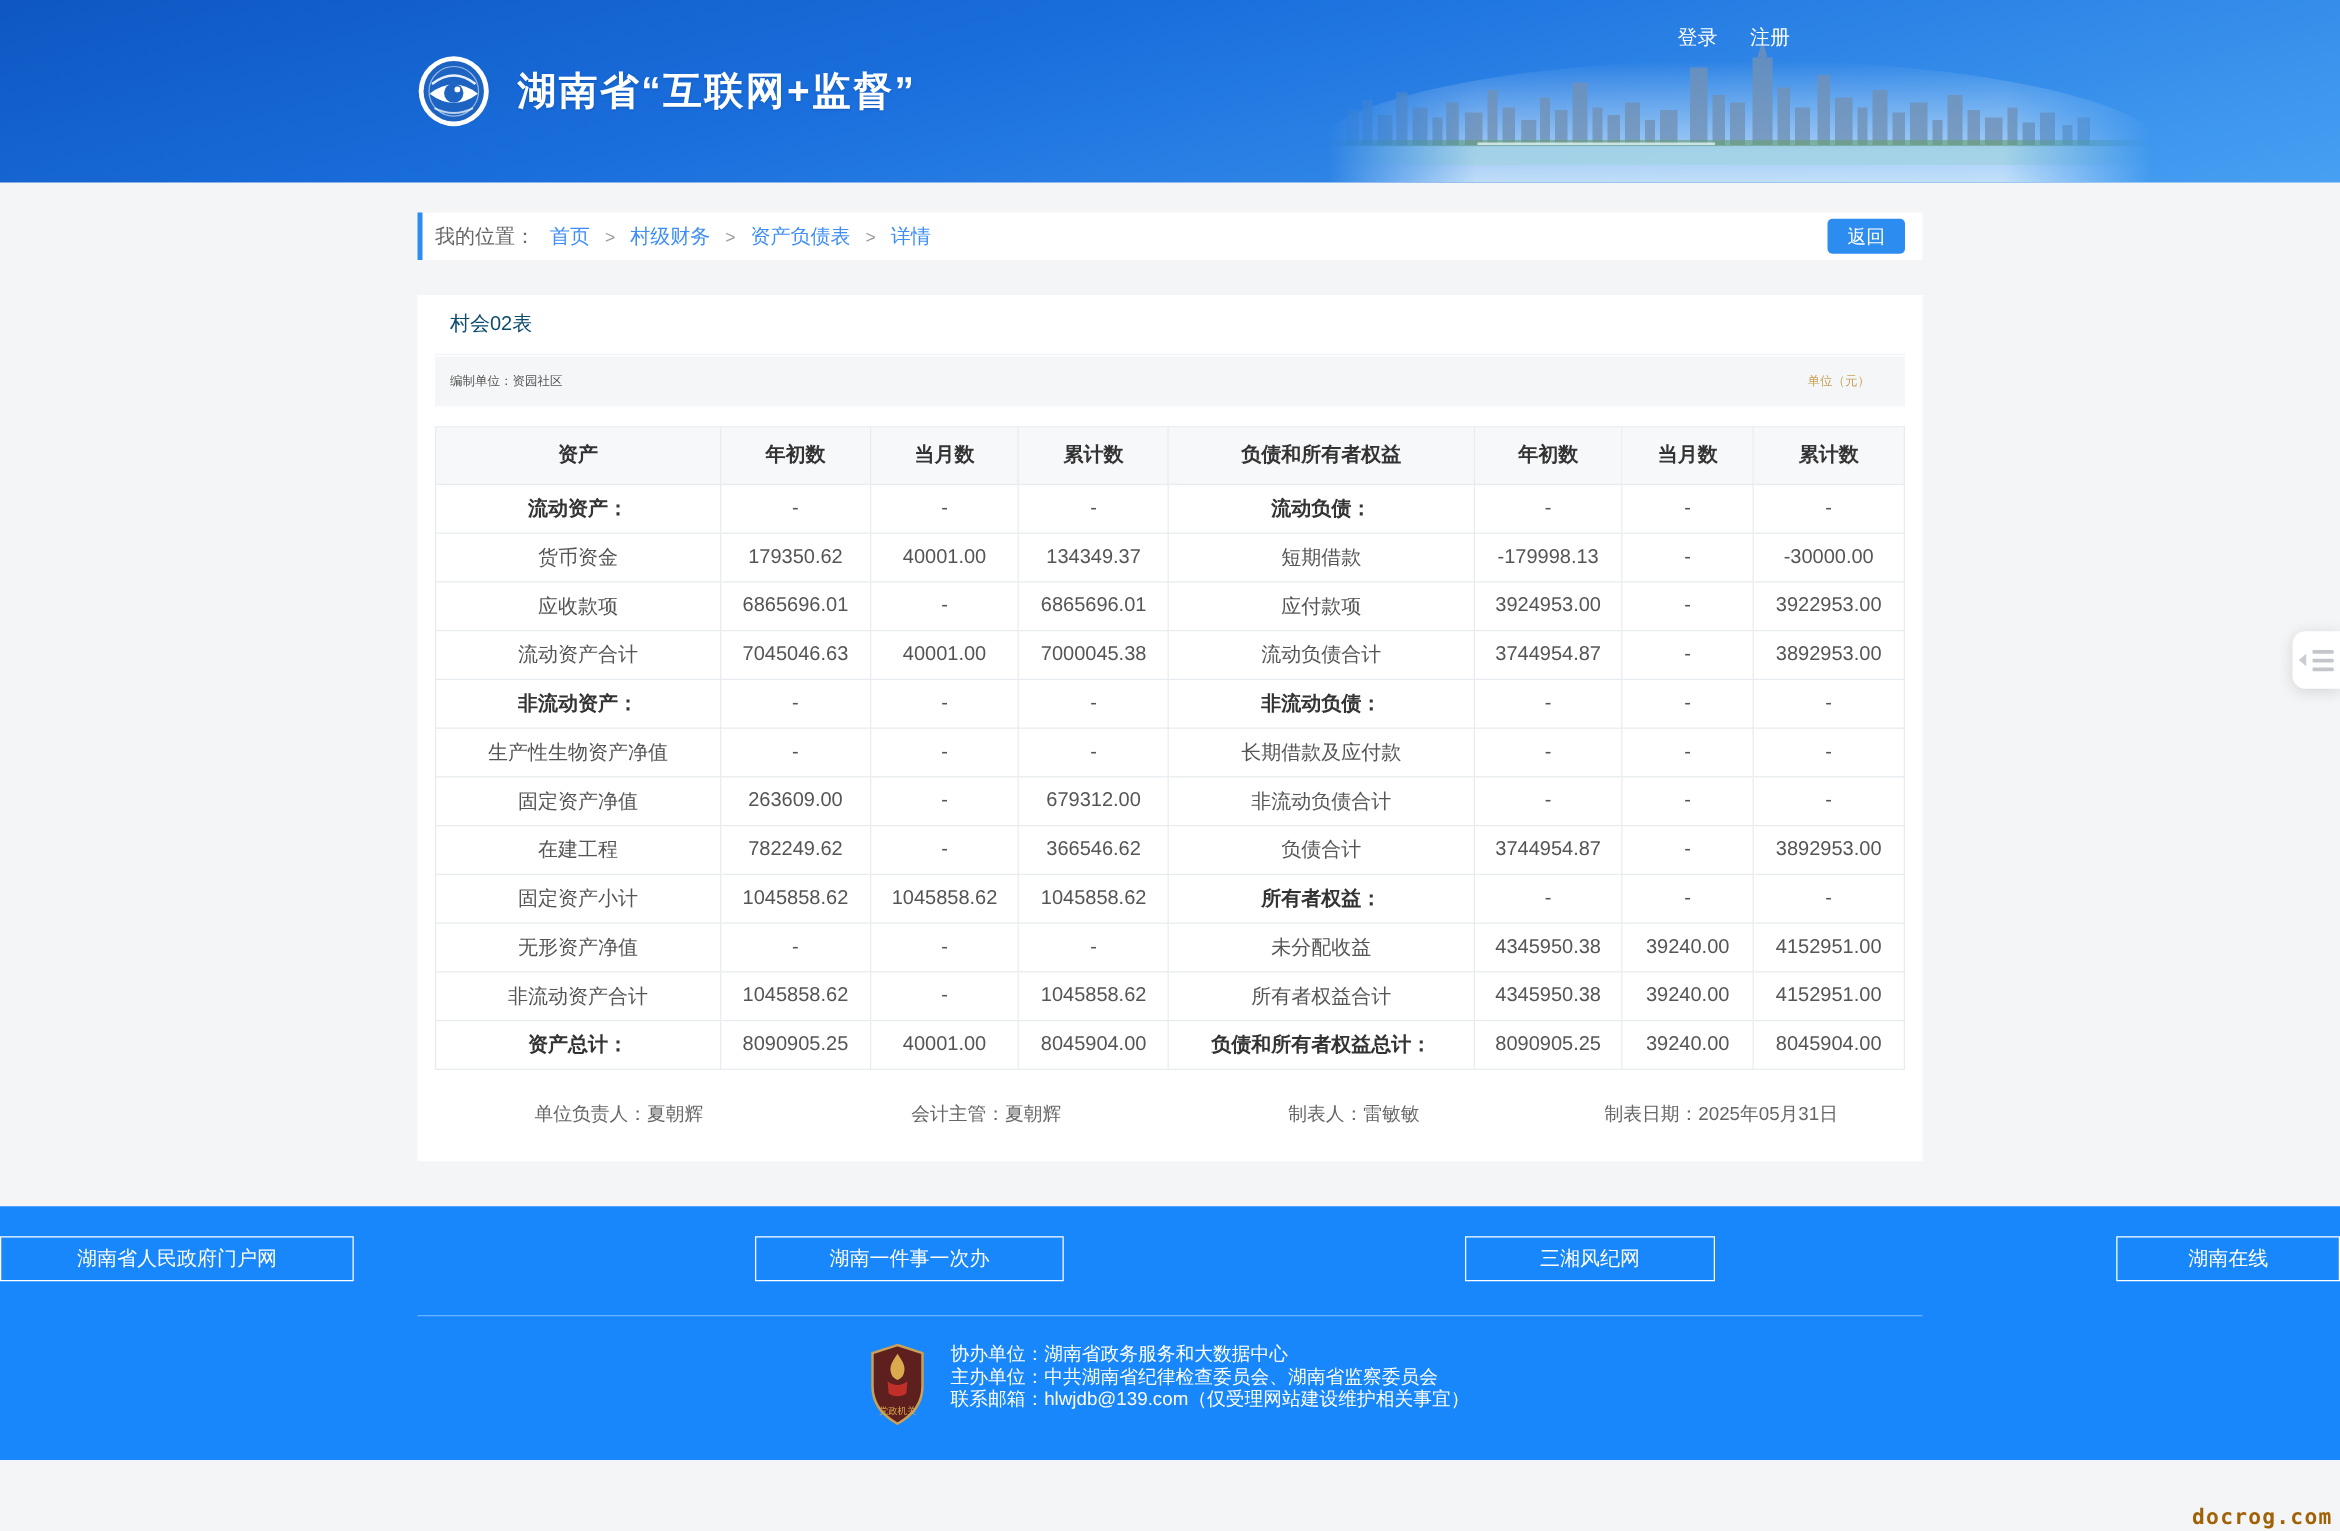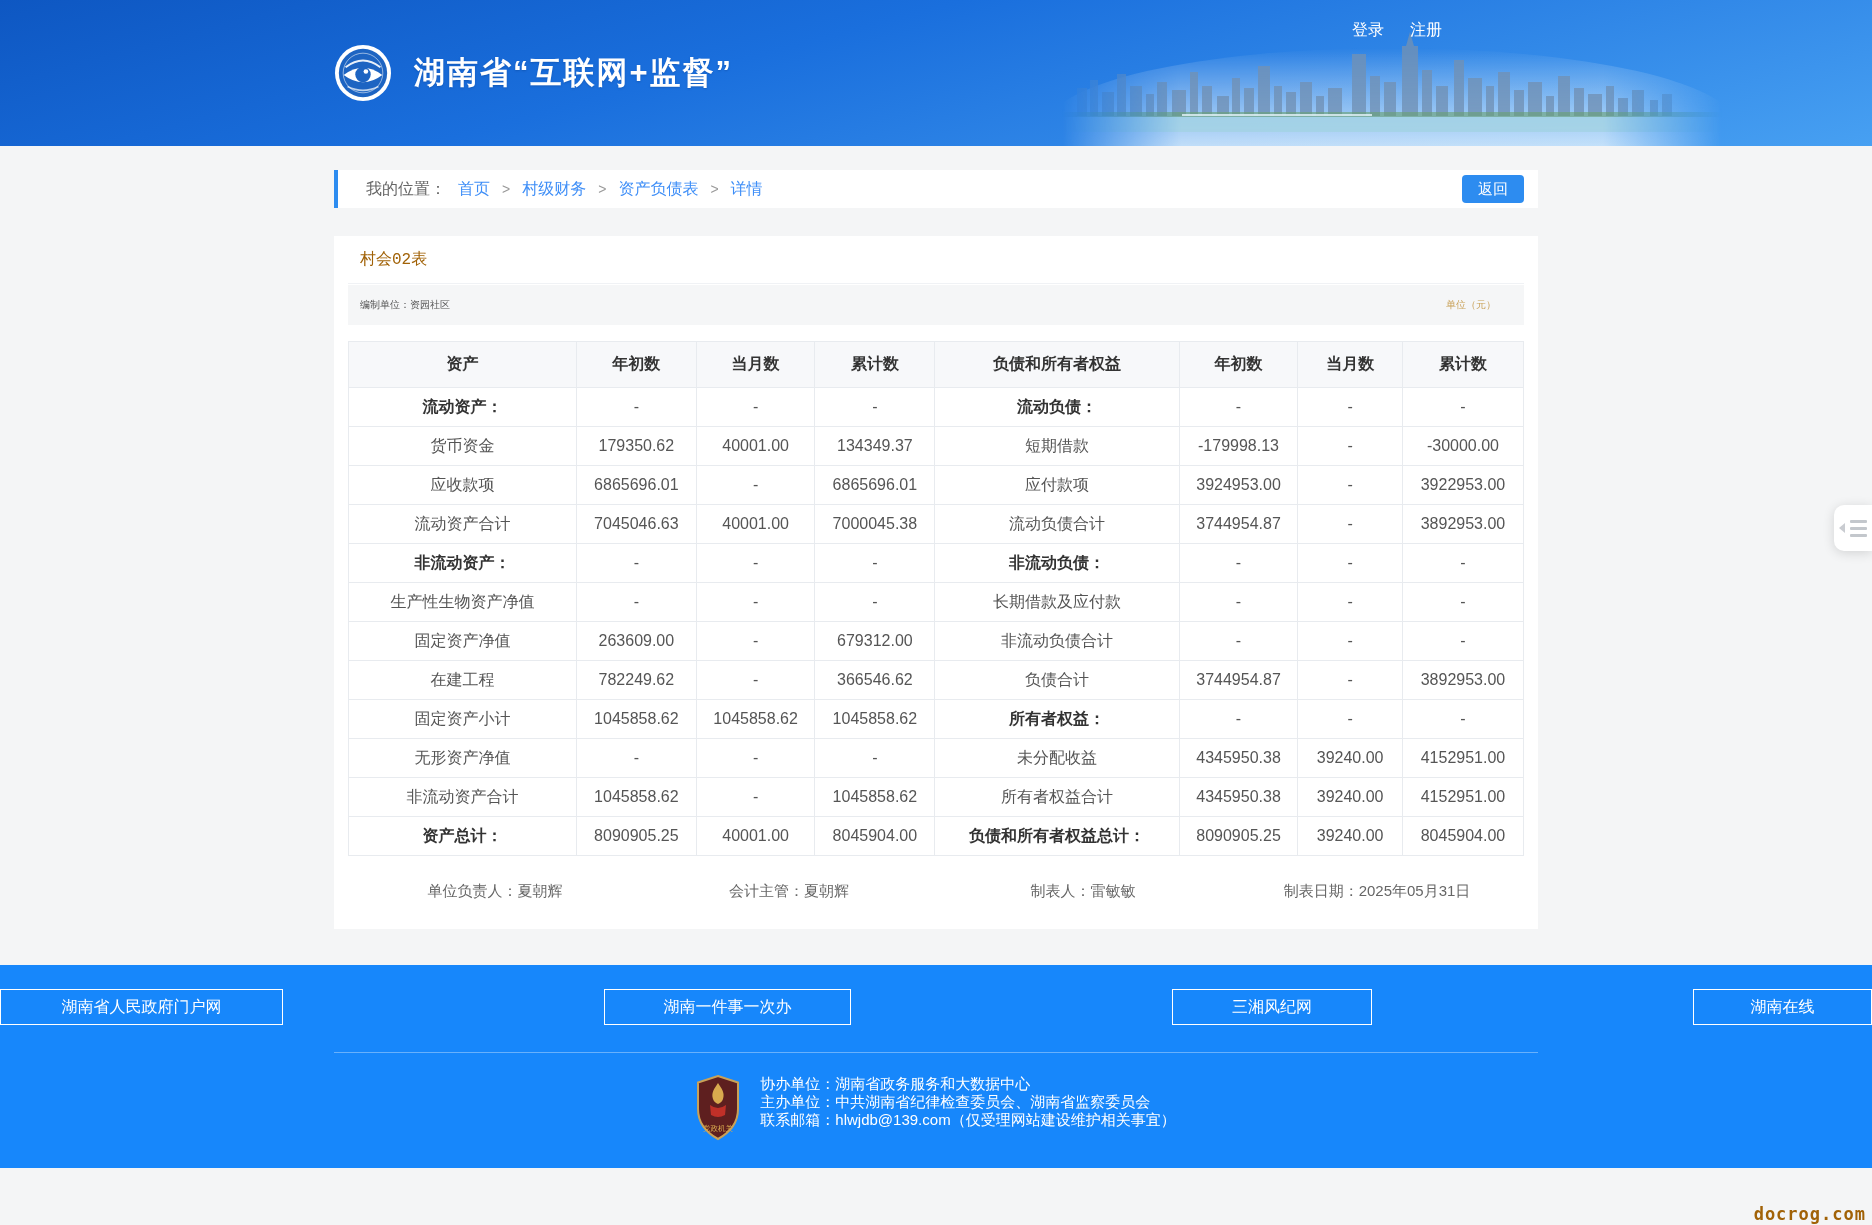--- a/index.html
+++ b/index.html
@@ -30,40 +30,40 @@
     position:absolute;right:150px;bottom:0;width:660px;height:120px;z-index:1;
     -webkit-mask-image:linear-gradient(to right,transparent 0,#000 18%,#000 82%,transparent 100%);
     mask-image:linear-gradient(to right,transparent 0,#000 18%,#000 82%,transparent 100%);
   }
   .header-inner{height:100%;display:flex;align-items:center;position:relative;z-index:2;}
   .logo{width:58px;height:58px;flex:0 0 auto;}
   .site-title{
     color:#fff;font-size:31px;font-weight:bold;margin-left:22px;letter-spacing:2px;
     text-shadow:0 1px 2px rgba(0,40,100,.25);
   }
-  .auth{position:absolute;top:20px;right:96px;display:flex;gap:26px;z-index:3;}
+  .auth{position:absolute;top:20px;right:106px;display:flex;gap:26px;z-index:3;}
   .auth a{color:#fff;font-size:16px;text-decoration:none;cursor:pointer;}
 
   
   .crumb-row{
     margin-top:24px;height:38px;background:#fff;border-left:4px solid var(--primary-blue);
     display:flex;align-items:center;justify-content:space-between;
   }
-  .breadcrumb{display:flex;align-items:center;gap:12px;padding-left:28px;font-size:16px;color:#666;}
+  .breadcrumb{display:flex;align-items:center;gap:12px;padding-left:10px;font-size:16px;color:#666;}
   .breadcrumb a{color:var(--link-blue);text-decoration:none;cursor:pointer;}
   .crumb-sep{color:#999;font-size:14px;}
   .back-btn{
     width:62px;height:28px;margin-right:14px;border:none;border-radius:4px;
     background:var(--primary-blue);color:#fff;font-size:15px;cursor:pointer;
     font-family:inherit;
   }
 
   
   .card{background:#fff;margin-top:28px;padding:0 14px 10px;}
-  .card-title{height:48px;line-height:48px;padding-left:12px;font-size:16px;color:#a16207;border-bottom:1px solid #F0F2F5;font-family:Liberation Mono, monospace;}
+  .card-title{height:48px;line-height:48px;padding-left:12px;font-size:16px;color:#0c4a6e;border-bottom:1px solid #F0F2F5;}
   .unit-row{
     height:40px;margin-top:1px;background:#F5F6F7;display:flex;align-items:center;justify-content:space-between;
     padding:0 28px 0 12px;font-size:10px;color:#555;margin-bottom:16px;
   }
   .currency{color:var(--gold);}
   table.report{width:100%;border-collapse:collapse;table-layout:fixed;font-size:16px;}
   table.report th,table.report td{border:1px solid #E8EBEF;text-align:center;vertical-align:middle;overflow:hidden;white-space:nowrap;}
   table.report thead th{height:46px;background:#F7F8FA;color:#333;font-weight:bold;}
   table.report tbody td{height:39px;color:#555;}
   td.c-label{color:#555;}

